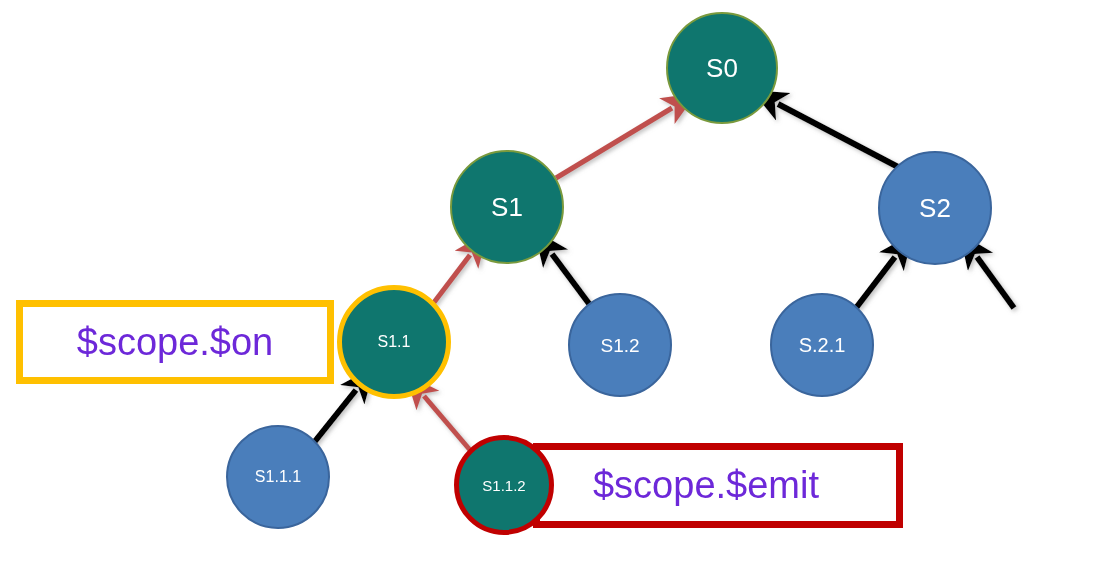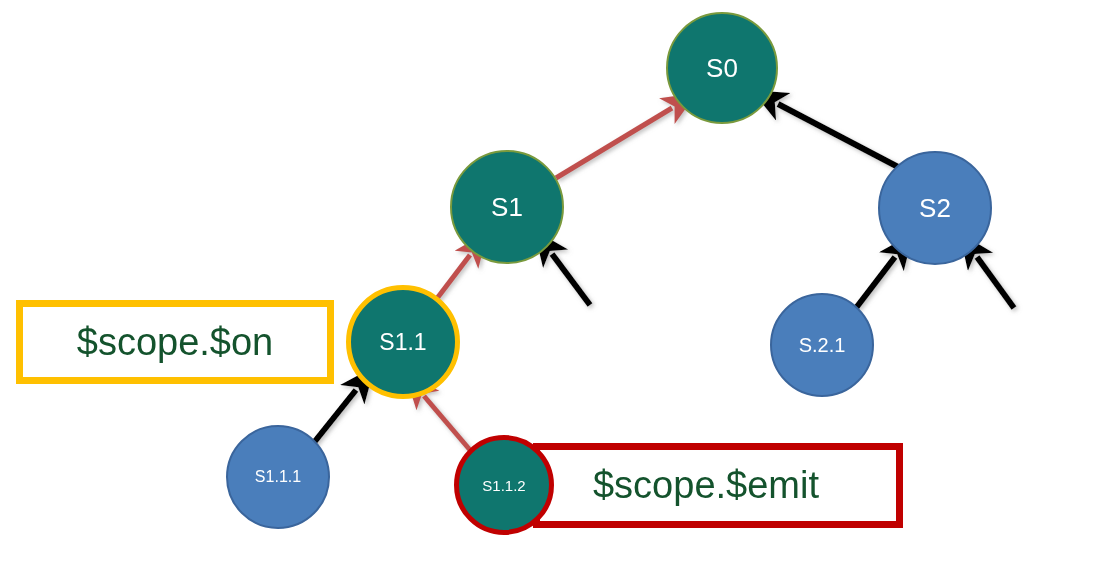--- a/index.html
+++ b/index.html
@@ -49,21 +49,21 @@
   }
   .node-hl-red {
     border: 5px solid #C00000;
   }
   .callout {
     position: absolute;
     background: #ffffff;
     box-sizing: border-box;
     display: flex;
     align-items: center;
-    color: #14532d;
+    color: #6d28d9;
     font-family: "Liberation Sans", sans-serif;
   }
   .callout-gold {
     border: 7px solid #FFC000;
   }
   .callout-red {
     border: 7px solid #C00000;
   }
   .callout-label {
     white-space: nowrap;
@@ -122,24 +122,27 @@
   </div>
 
   <div class="node node-green layer-node" style="left:450px; top:150px; width:114px; height:114px; font-size:26px;">
     <span>S1</span>
   </div>
 
   <div class="node node-blue layer-node" style="left:878px; top:151px; width:114px; height:114px; font-size:26px;">
     <span>S2</span>
   </div>
 
-  <div class="node node-green node-hl-gold layer-node" style="left:346px; top:285px; width:114px; height:114px; font-size:23px;">
+  <div class="node node-green node-hl-gold layer-node" style="left:337px; top:285px; width:114px; height:114px; font-size:16px;">
     <span>S1.1</span>
   </div>
 
+  <div class="node node-blue layer-node" style="left:568px; top:293px; width:104px; height:104px; font-size:19px;">
+    <span>S1.2</span>
+  </div>
 
   <div class="node node-blue layer-node" style="left:770px; top:293px; width:104px; height:104px; font-size:20px;">
     <span>S.2.1</span>
   </div>
 
 
   <div class="node node-blue layer-node" style="left:226px; top:425px; width:104px; height:104px; font-size:16px;">
     <span>S1.1.1</span>
   </div>
 

